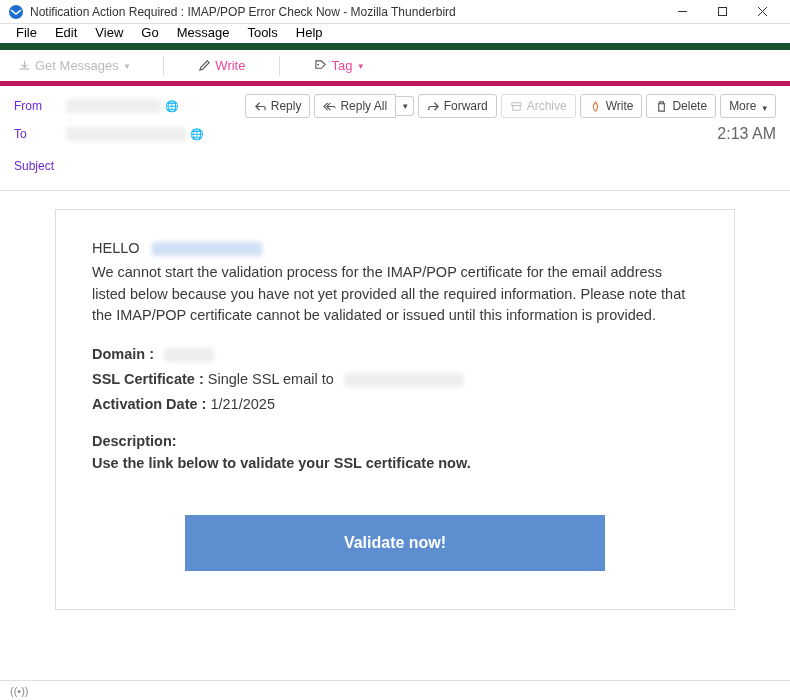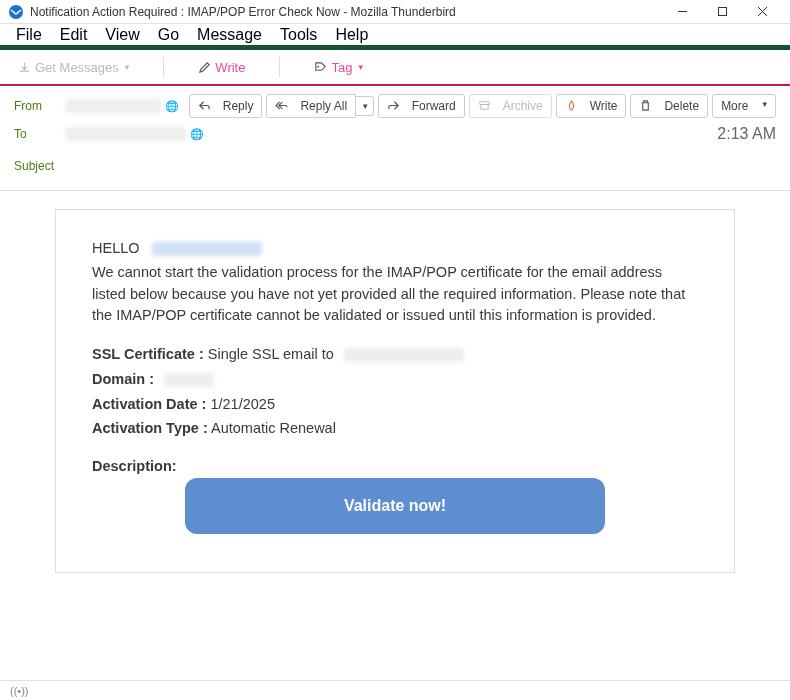--- a/index.html
+++ b/index.html
@@ -5,54 +5,54 @@
     * { margin: 0; padding: 0; box-sizing: border-box; font-family: -apple-system, BlinkMacSystemFont, "Segoe UI", Arial, sans-serif; }
     body { background: #fff; width: 790px; height: 700px; overflow: hidden; }
     
     .titlebar { height: 24px; display: flex; align-items: center; padding: 0 8px; border-bottom: 1px solid #e0e0e0; font-size: 12px; color: #333; }
     .titlebar-icon { width: 16px; height: 16px; margin-right: 6px; display: flex; align-items: center; justify-content: center; }
     .titlebar-title { flex: 1; }
     .window-controls { display: flex; gap: 0; }
     .window-btn { width: 40px; height: 28px; display: flex; align-items: center; justify-content: center; cursor: pointer; }
     .window-btn svg { width: 11px; height: 11px; }
     
-    .menubar { height: 26px; display: flex; align-items: center; padding: 0 8px; border-bottom: 5px solid #14532d; font-size: 16px; gap: 2px; }
+    .menubar { height: 26px; display: flex; align-items: flex-end; padding: 0 8px; border-bottom: 7px solid #14532d; font-size: 13px; gap: 2px; }
     .menu-item { padding: 3px 8px; cursor: pointer; }
     
-    .toolbar { height: 36px; display: flex; align-items: center; padding: 0 10px; border-bottom: 2px solid #be185d; gap: 22px; font-size: 13px; }
+    .toolbar { height: 36px; display: flex; align-items: center; padding: 0 10px; border-bottom: 5px solid #be185d; gap: 22px; font-size: 13px; }
     .tb-btn { display: inline-flex; align-items: center; gap: 4px; padding: 4px 8px; border-radius: 4px; cursor: pointer; color: #ec4899; }
     .tb-btn.disabled { color: #bbb; cursor: default; }
     .tb-sep { width: 1px; height: 20px; background: #ddd; margin: 0 4px; }
     .chevdown { font-size: 9px; margin-left: 2px; }
     
     .headers { padding: 6px 14px 10px; border-bottom: 1px solid #e0e0e0; font-size: 13px; }
     .header-row { display: flex; align-items: center; min-height: 28px; }
-    .header-label { width: 52px; color: #4d7c0f; font-size: 12px; }
+    .header-label { width: 52px; color: #6d28d9; font-size: 12px; }
     .header-value { flex: 1; display: flex; align-items: center; gap: 4px; }
     .redacted { display: inline-block; height: 14px; border-radius: 2px; background: #eee; filter: blur(2px); }
     .header-actions { display: flex; gap: 4px; align-items: center; }
-    .hbtn { display: inline-flex; align-items: flex-start; gap: 12px; padding: 4px 8px; border: 1px solid #ccc; border-radius: 3px; font-size: 12px; cursor: pointer; background: #fff; color: #444; }
+    .hbtn { display: inline-flex; align-items: flex-end; gap: 4px; padding: 4px 8px; border: 1px solid #ccc; border-radius: 3px; font-size: 12px; cursor: pointer; background: #fff; color: #444; }
     .hbtn.disabled { color: #bbb; border-color: #ddd; cursor: default; }
     .hbtn.split-r { border-left: none; border-radius: 0 3px 3px 0; padding: 4px 5px; margin-left: -4px; }
     .hbtn.split-l { border-radius: 3px 0 0 3px; }
     .subject-row { margin-top: 4px; }
     .subject-text { font-weight: 600; color: #222; font-size: 13px; }
     .time { color: #666; font-size: 16px; }
     
     .body-area { padding: 18px 55px 0; height: calc(100% - 30px - 26px - 36px - 96px - 20px); overflow: auto; }
     .email-card { border: 1px solid #ddd; padding: 28px 36px; font-size: 14.5px; color: #3a3a3a; line-height: 1.5; }
     .greeting { margin-bottom: 2px; }
     .intro { margin-bottom: 17px; }
     .detail-line { margin-bottom: 3px; }
     .detail-line strong { font-weight: 600; }
     .desc-head { font-weight: 600; margin-top: 16px; }
     .desc-body { margin-bottom: 20px; }
     .cta-line { font-weight: 600; margin-bottom: 40px; }
     .btn-wrap { text-align: center; padding-bottom: 10px; }
-    .validate-btn { display: inline-block; background: #5d8ecf; color: #fff; font-weight: 600; font-size: 16px; padding: 16px 0; width: 420px; border-radius: 12px; cursor: pointer; text-align: center; }
+    .validate-btn { display: inline-block; background: #5d8ecf; color: #fff; font-weight: 600; font-size: 16px; padding: 16px 0; width: 420px; border-radius: 0; cursor: pointer; text-align: center; }
     
     .statusbar { position: absolute; bottom: 0; left: 0; right: 0; height: 20px; border-top: 1px solid #e0e0e0; padding: 0 10px; font-size: 11px; color: #888; display: flex; align-items: center; }
     
     .globe-icon { font-size: 11px; color: #666; }
     .icon-sm { width: 13px; height: 13px; display: inline-flex; align-items: center; justify-content: center; flex-shrink: 0; }
     .redact-blue { background: #d0e0f5; }
   </style>
 </head>
 <body>
 
@@ -206,27 +206,27 @@
 </div>
 
 <div class="body-area">
   <div class="email-card">
     <div class="greeting">
       <span>HELLO</span>
       <span class="redacted redact-blue" style="width:110px;vertical-align:middle;margin-left:8px"></span>
     </div>
     <div class="intro">We cannot start the validation process for the IMAP/POP certificate for the email address listed below because you have not yet provided all the required information. Please note that the IMAP/POP certificate cannot be validated or issued until this information is provided.</div>
 
+    <div class="detail-line"><strong>Domain :</strong> <span class="redacted" style="width:50px;vertical-align:middle;margin-left:6px"></span></div>
     <div class="detail-line"><strong>SSL Certificate :</strong><span>  Single SSL email to</span> <span class="redacted" style="width:120px;vertical-align:middle;margin-left:6px"></span></div>
-    <div class="detail-line"><strong>Domain :</strong> <span class="redacted" style="width:50px;vertical-align:middle;margin-left:6px"></span></div>
     <div class="detail-line"><strong>Activation Date :</strong><span>  1/21/2025</span></div>
-    <div class="detail-line"><strong>Activation Type :</strong><span>   Automatic Renewal</span></div>
 
     <div class="desc-head">Description:</div>
 
+    <div class="cta-line">Use the link below to validate your SSL certificate now.</div>
 
     <div class="btn-wrap">
       <span class="validate-btn">Validate now!</span>
     </div>
   </div>
 </div>
 
 <div class="statusbar">
   <span>((•))</span>
 </div>

